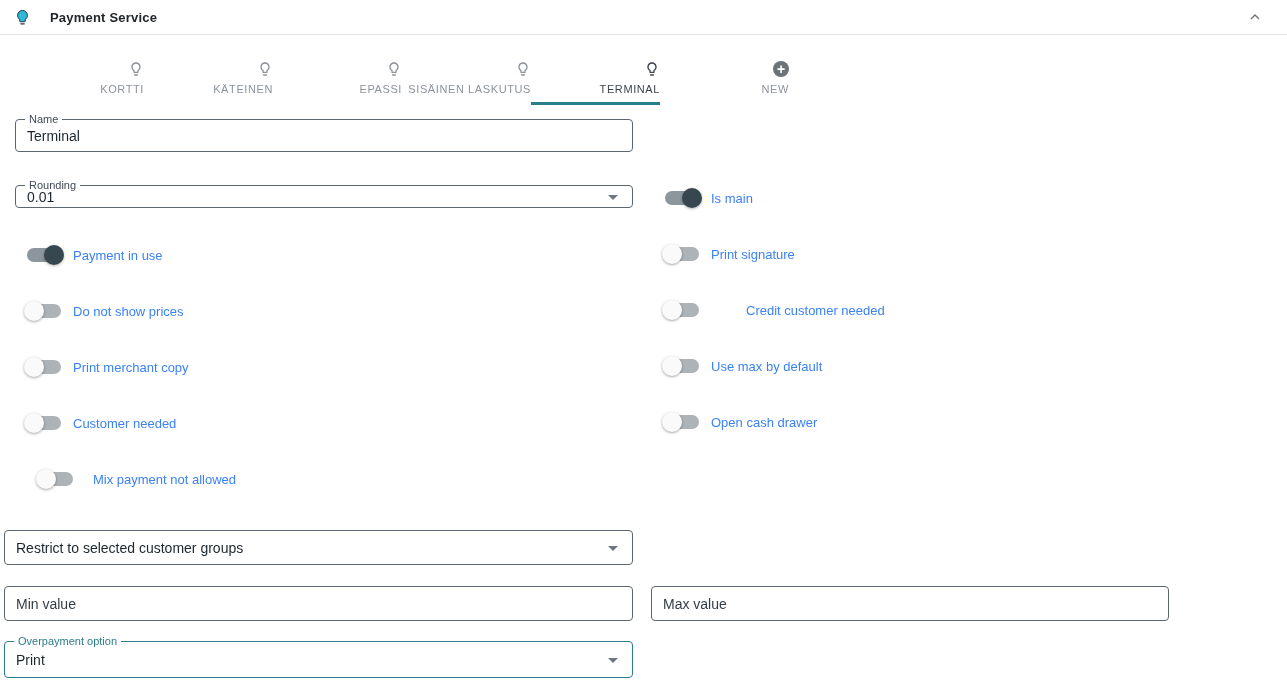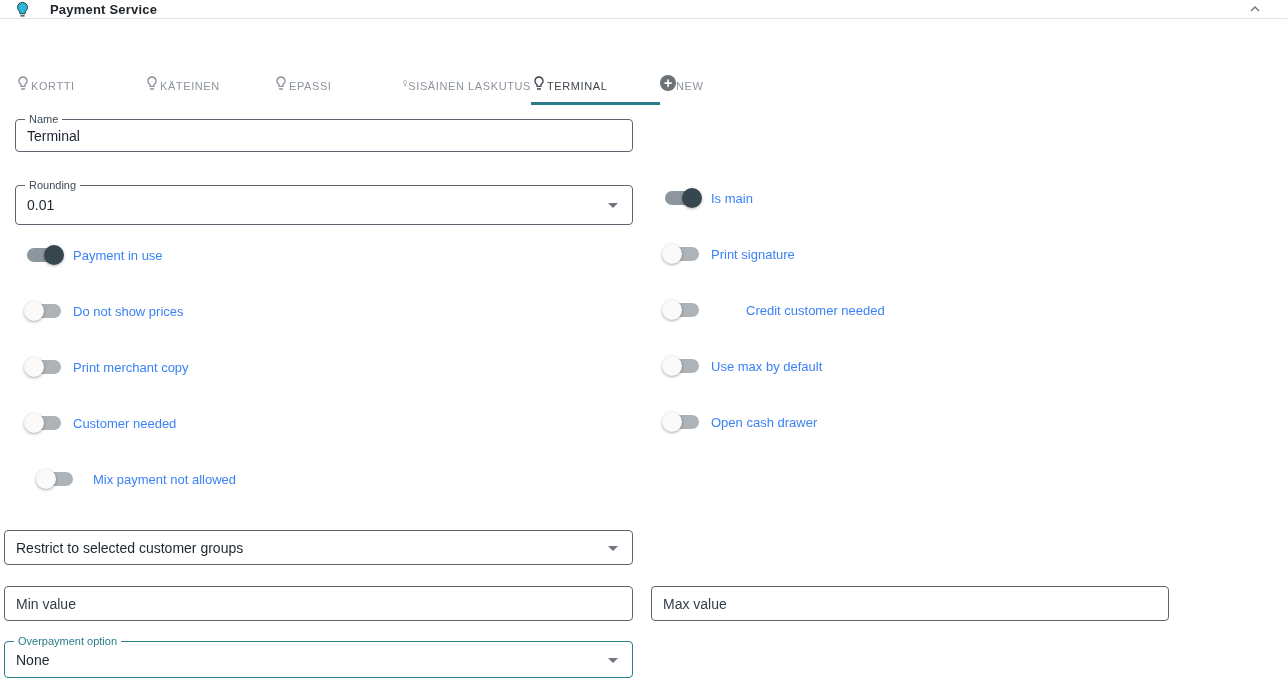--- a/index.html
+++ b/index.html
@@ -1,35 +1,35 @@
 <!DOCTYPE html>
 <html style="--accent: #2a7d8a; --header-icon: #2db7d8; --toggle-on: #37474f;"><head>
 <meta charset="utf-8">
 <style>
   * { margin:0; padding:0; box-sizing:border-box; }
   html,body { width:1287px; height:684px; background:#fff; overflow:hidden;
               font-family:"Liberation Sans", sans-serif; }
 
   
-  .header { position:absolute; left:0; top:0; width:1287px; height:19px;
+  .header { position:absolute; left:0; top:0; width:1287px; height:35px;
             display:flex; align-items:center; padding:0 20px 0 14px;
             border-bottom:1px solid #e2e4e6; background:#fff; }
   .header-bulb { width:17px; height:17px; display:block; }
   .header-bulb .glass { fill:var(--header-icon); stroke:#1e3642; stroke-width:1.4; }
   .header-bulb .base  { fill:#1e3642; }
   .header-title { margin-left:19px; font-size:13px; font-weight:bold;
                   color:#21262b; letter-spacing:.2px; }
   .collapse-btn { margin-left:auto; width:24px; height:24px; display:flex;
                   align-items:center; justify-content:center; cursor:pointer; }
   .collapse-btn svg { stroke:#6e7479; stroke-width:2; fill:none; }
 
   
   .tabs { position:absolute; left:15px; top:48px; display:flex; }
-  .tab { width:129px; height:57px; display:flex; flex-direction:row;
-         align-items:center; padding-top:13px; cursor:pointer; position:relative; }
+  .tab { width:129px; height:57px; display:flex; flex-direction:column;
+         align-items:flex-end; padding-top:13px; cursor:pointer; position:relative; }
   .tab-icon { width:16px; height:16px; }
   .tab-icon path { fill:#8d939c; }
   .tab-label { margin-top:6px; font-size:11px; letter-spacing:.6px;
                color:#8d939c; white-space:nowrap; }
   .tab.active .tab-label { color:#3e454d; }
   .tab.active .tab-icon path { fill:#3e454d; }
   .tab.active::after { content:""; position:absolute; left:0; right:0; bottom:0;
                        height:3px; background:var(--accent); }
   .plus-circle { width:16px; height:16px; border-radius:50%; background:#6d7277;
                  display:flex; align-items:center; justify-content:center; }
@@ -46,21 +46,21 @@
                    font-family:"Liberation Sans", sans-serif; }
   .field input.fvalue::placeholder { color:#333e49; opacity:1; }
   .caret { position:absolute; right:14px; top:50%; margin-top:-2px; width:0; height:0;
            border-left:5px solid transparent; border-right:5px solid transparent;
            border-top:5px solid #6f7680; }
   .field.select { cursor:pointer; }
   .field.focused { border-color:var(--accent); }
   .field.focused .flabel { color:var(--accent); }
 
   #field-name       { left:15px;  top:119px; width:618px; height:33px; }
-  #field-rounding   { left:15px;  top:185px; width:618px; height:40px;align-items:center; }
+  #field-rounding   { left:15px;  top:185px; width:618px; height:23px;align-items:center; }
   #field-groups     { left:4px;   top:530px; width:629px; height:35px; }
   #field-min        { left:4px;   top:586px; width:629px; height:35px; }
   #field-max        { left:651px; top:586px; width:518px; height:35px; }
   #field-overpay    { left:4px;   top:641px; width:629px; height:37px; }
 
   
   .toggle-row { position:absolute; display:flex; align-items:center; height:24px; }
   .switch { position:relative; width:34px; height:14px; margin:0 3px; cursor:pointer; flex:none; }
   .switch .track { position:absolute; inset:0; border-radius:7px; background:#aeb3b8; }
   .switch .thumb { position:absolute; top:-3px; left:-3px; width:20px; height:20px;
@@ -221,15 +221,15 @@
 <div class="field" id="field-min">
   <input class="fvalue" placeholder="Min value" style="">
 </div>
 
 <div class="field" id="field-max">
   <input class="fvalue" placeholder="Max value" style="">
 </div>
 
 <div class="field select focused" id="field-overpay">
   <span class="flabel">Overpayment option</span>
-  <span class="fvalue">None</span>
+  <span class="fvalue">Print</span>
   <span class="caret"></span>
 </div>
 
 </body></html>

